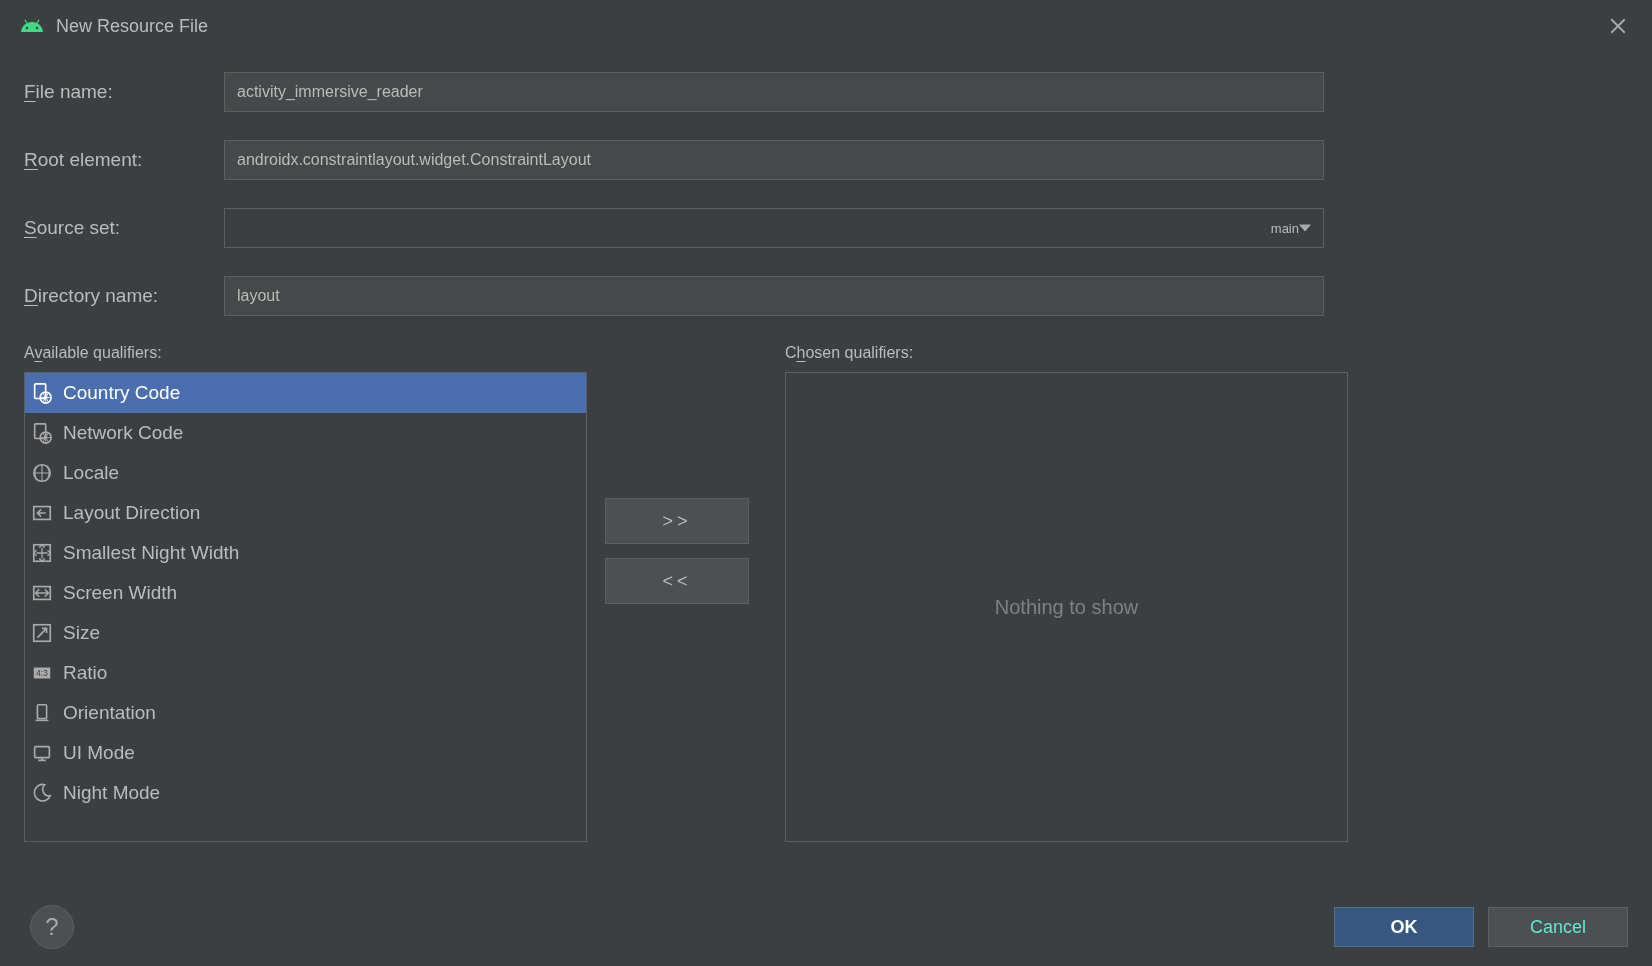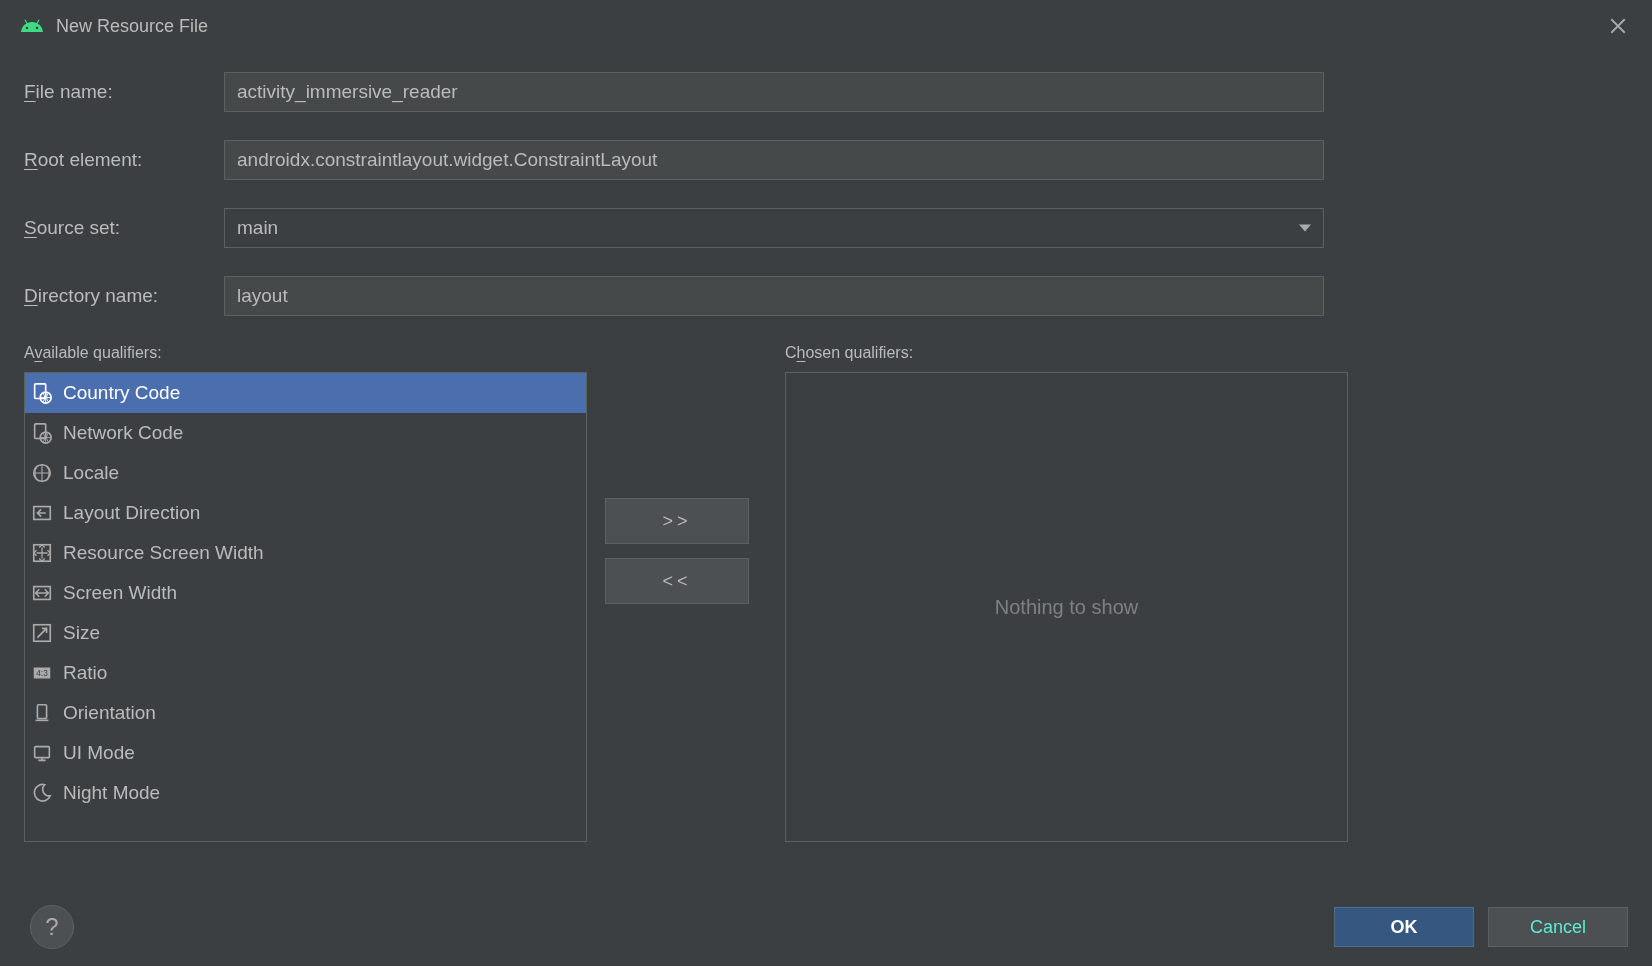--- a/index.html
+++ b/index.html
@@ -70,36 +70,36 @@
       text-decoration: none;
     }
     .form-label span.ul { text-decoration: underline; text-underline-offset: 3px; }
     .form-input {
       flex: 0 0 1100px;
       width: 1100px;
       height: 40px;
       background: #45494a;
       border: 1px solid #5e6060;
       color: #bbbbbb;
-      font-size: 19px;
+      font-size: 16px;
       padding: 8px 12px;
       outline: none;
     }
     .form-select {
       flex: 0 0 1100px;
       width: 1100px;
       height: 40px;
       background: #3c3f41;
       border: 1px solid #5e6060;
       color: #bbbbbb;
-      font-size: 19px;
+      font-size: 13px;
       padding: 0 12px;
       display: flex;
       align-items: center;
-      justify-content: space-between;
+      justify-content: flex-end;
       cursor: pointer;
     }
     .select-arrow { color: #aaaaaa; }
     .qualifiers-row {
       display: flex;
       gap: 18px;
       align-items: flex-start;
     }
     .qualifiers-col {
       display: flex;
@@ -314,21 +314,21 @@
               </span>
               <span>Layout Direction</span>
             </div>
             <div class="list-item">
               <span class="list-icon">
                 <svg viewBox="0 0 24 24" width="22" height="22">
         <rect x="3" y="3" width="18" height="18" fill="none" stroke="#aaaaaa" stroke-width="1.8"></rect>
         <path d="M12 6 L12 18 M6 12 L18 12 M9 6 L12 3 L15 6 M9 18 L12 21 L15 18 M6 9 L3 12 L6 15 M18 9 L21 12 L18 15" stroke="#aaaaaa" stroke-width="1.4" fill="none"></path>
       </svg>
               </span>
-              <span>Resource Screen Width</span>
+              <span>Smallest Night Width</span>
             </div>
             <div class="list-item">
               <span class="list-icon">
                 <svg viewBox="0 0 24 24" width="22" height="22">
         <rect x="3" y="5" width="18" height="14" fill="none" stroke="#aaaaaa" stroke-width="1.8"></rect>
         <path d="M6 12 H18 M9 8 L5 12 L9 16 M15 8 L19 12 L15 16" stroke="#aaaaaa" stroke-width="1.6" fill="none"></path>
       </svg>
               </span>
               <span>Screen Width</span>
             </div>

